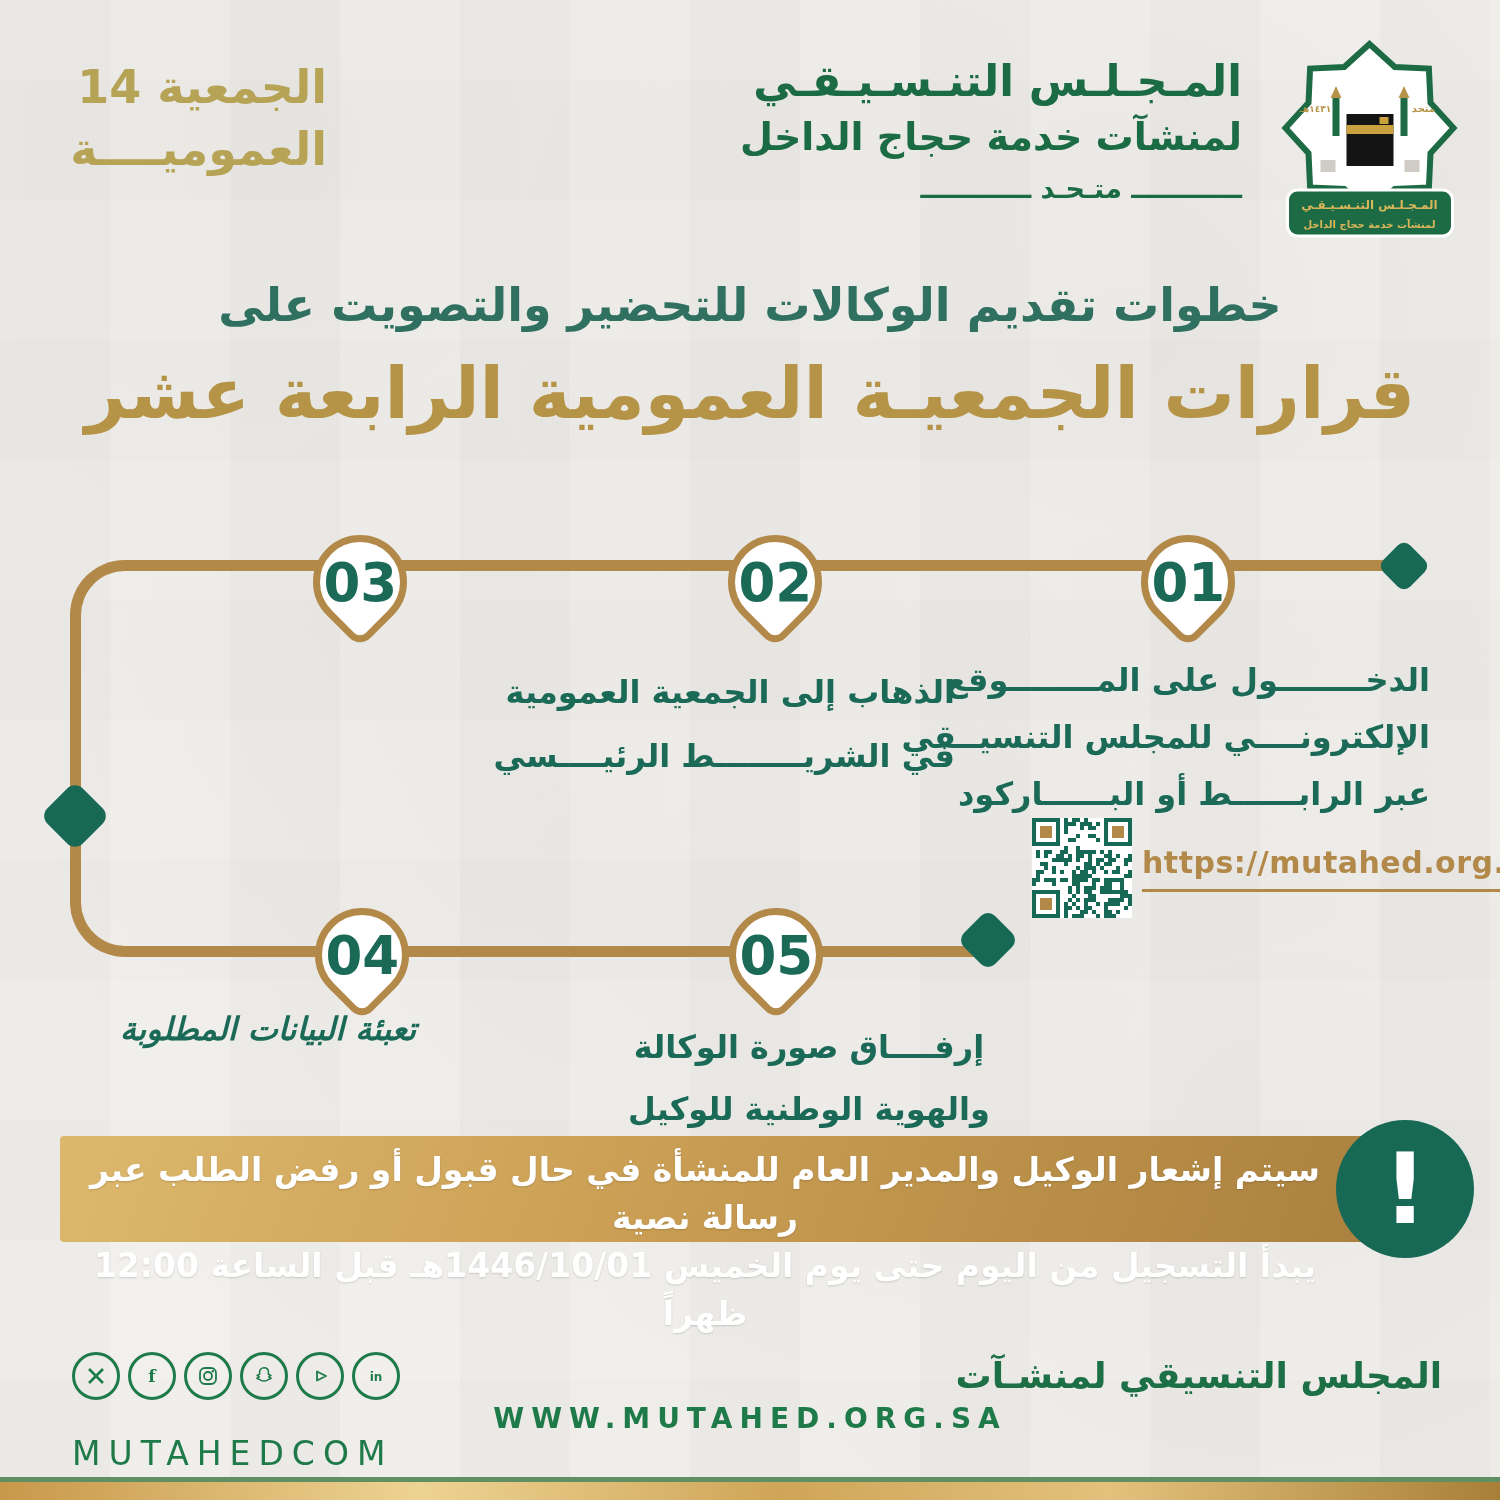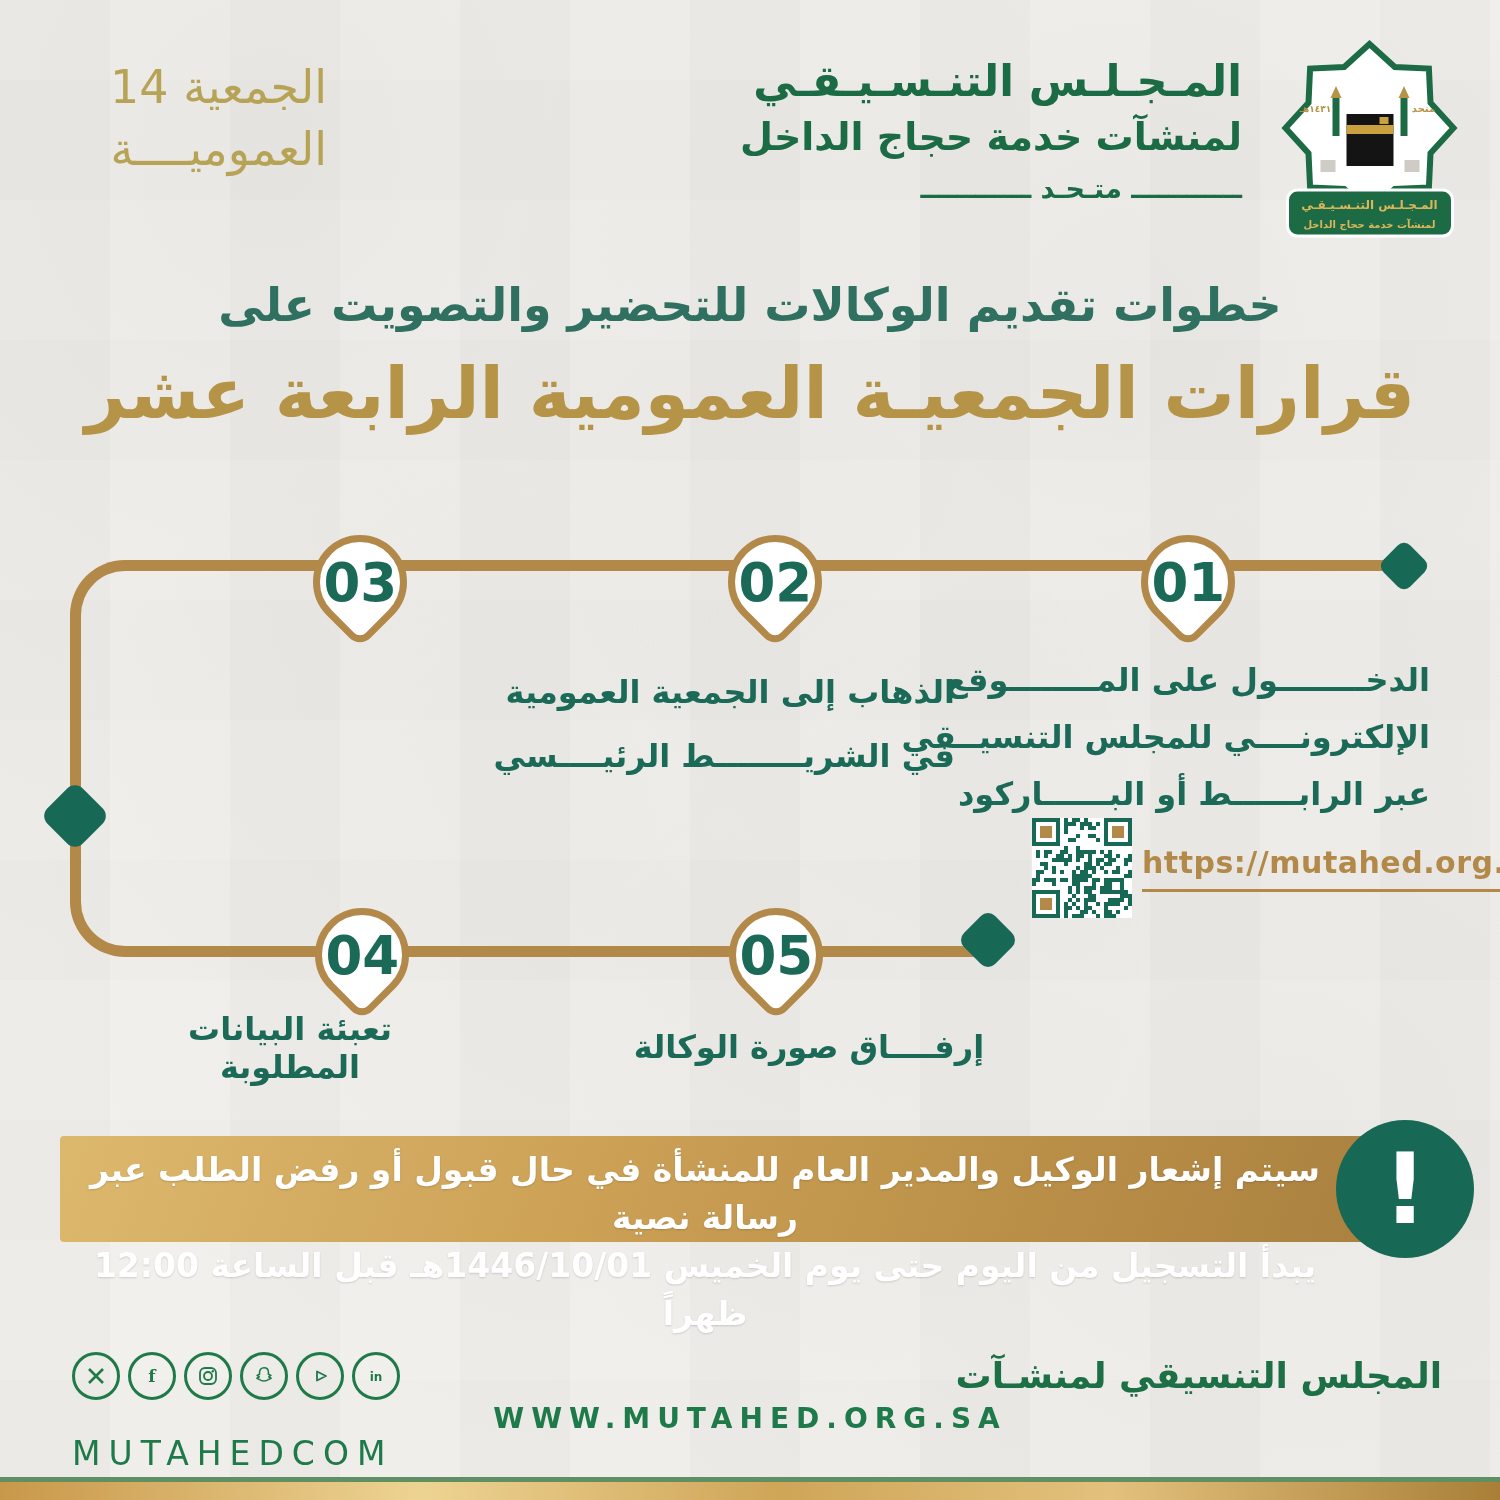--- a/index.html
+++ b/index.html
@@ -11,21 +11,21 @@
       radial-gradient(ellipse at 75% 22%, rgba(110,110,110,.05), transparent 40%),
       radial-gradient(ellipse at 40% 60%, rgba(120,120,120,.045), transparent 45%),
       radial-gradient(ellipse at 85% 75%, rgba(120,120,120,.05), transparent 40%),
       repeating-linear-gradient(90deg, rgba(90,90,90,.028) 0 110px, rgba(255,255,255,.03) 110px 230px),
       repeating-linear-gradient(0deg, rgba(120,120,120,.02) 0 120px, transparent 120px 260px),
       #f2f0ec;
   }
   .rtl{direction:rtl;unicode-bidi:plaintext;}
   
   .assembly-badge{position:absolute;left:55px;top:56px;width:272px;text-align:right;
-    color:#b7a355;font-weight:normal;font-size:46px;line-height:62px;}
+    color:#b7a355;font-weight:bold;font-size:46px;line-height:62px;}
   .header-text{position:absolute;right:258px;top:52px;width:540px;text-align:right;color:#1b6b44;}
   .ht1{font-size:43px;font-weight:bold;line-height:58px;}
   .ht2{font-size:38px;font-weight:bold;line-height:55px;}
   .ht3{font-size:27px;font-weight:bold;line-height:48px;letter-spacing:1px;}
   .logo{position:absolute;right:40px;top:40px;width:180px;height:200px;}
   
   .title1{position:absolute;left:0;right:0;top:278px;text-align:center;
     color:#2f7061;font-weight:bold;font-size:46px;}
   .title2{position:absolute;left:0;right:0;top:352px;text-align:center;
     color:#b69447;font-weight:bold;font-size:71px;}
@@ -41,21 +41,21 @@
   
   .pin{position:absolute;width:80px;height:80px;background:#fff;border:7px solid #b3894a;
     border-radius:50% 50% 50% 16%;transform:rotate(-45deg);
     display:flex;align-items:center;justify-content:center;box-sizing:content-box;z-index:3;}
   .pin-num{transform:rotate(45deg);font-size:53px;font-weight:bold;color:#1b6a58;white-space:nowrap;}
   
   .step-text{position:absolute;color:#1b6a58;font-weight:bold;font-size:32px;}
   .s1{right:70px;top:652px;text-align:right;line-height:57px;margin-left:30px;}
   .s2{right:545px;top:660px;text-align:right;line-height:64px;}
   .s3{right:945px;top:660px;text-align:right;line-height:62px;}
-  .s4{left:120px;top:1010px;width:340px;text-align:center;}
+  .s4{left:120px;top:1010px;width:340px;text-align:left;font-style:italic;}
   .s5{left:619px;top:1016px;width:380px;text-align:center;line-height:62px;}
   
   .qr{position:absolute;left:1032px;top:818px;width:100px;height:100px;}
   .url{position:absolute;left:1142px;top:845px;color:#b3894a;font-weight:bold;font-size:30px;
     letter-spacing:.5px;border-bottom:3px solid #b3894a;padding-bottom:9px;}
   
   .alert-banner{position:absolute;left:60px;top:1136px;width:1360px;height:106px;border-radius:4px;
     background:linear-gradient(110deg,#dcb86d 0%,#cda257 38%,#c0954c 60%,#a87f3e 100%);}
   .alert-text{position:absolute;left:85px;top:1146px;width:1240px;text-align:center;
     color:#ffffff;font-weight:bold;font-size:33px;line-height:48px;text-shadow:0 1px 2px rgba(0,0,0,.15);}
@@ -144,20 +144,21 @@
   </div>
   <div class="step-text s2 rtl">
     <div>الذهاب إلى الجمعية العمومية</div>
     <div>في الشريــــــــط الرئيــــسي</div>
   </div>
   <div class="step-text s4 rtl">
     <div>تعبئة البيانات المطلوبة</div>
   </div>
   <div class="step-text s5 rtl">
     <div>إرفــــاق صورة الوكالة</div>
+    <div>والهوية الوطنية للوكيل</div>
   </div>
 
   <svg id="qr" class="qr" viewBox="0 0 100 100">
       <rect x="0" y="0" width="100" height="100" fill="#ffffff"></rect>
       <rect x="0" y="0" width="28" height="28" fill="#176955"></rect>
       <rect x="4" y="4" width="20" height="20" fill="#ffffff"></rect>
       <rect x="8" y="8" width="12" height="12" fill="#b3894a"></rect>
       <rect x="72" y="0" width="28" height="28" fill="#176955"></rect>
       <rect x="76" y="4" width="20" height="20" fill="#ffffff"></rect>
       <rect x="80" y="8" width="12" height="12" fill="#b3894a"></rect>

